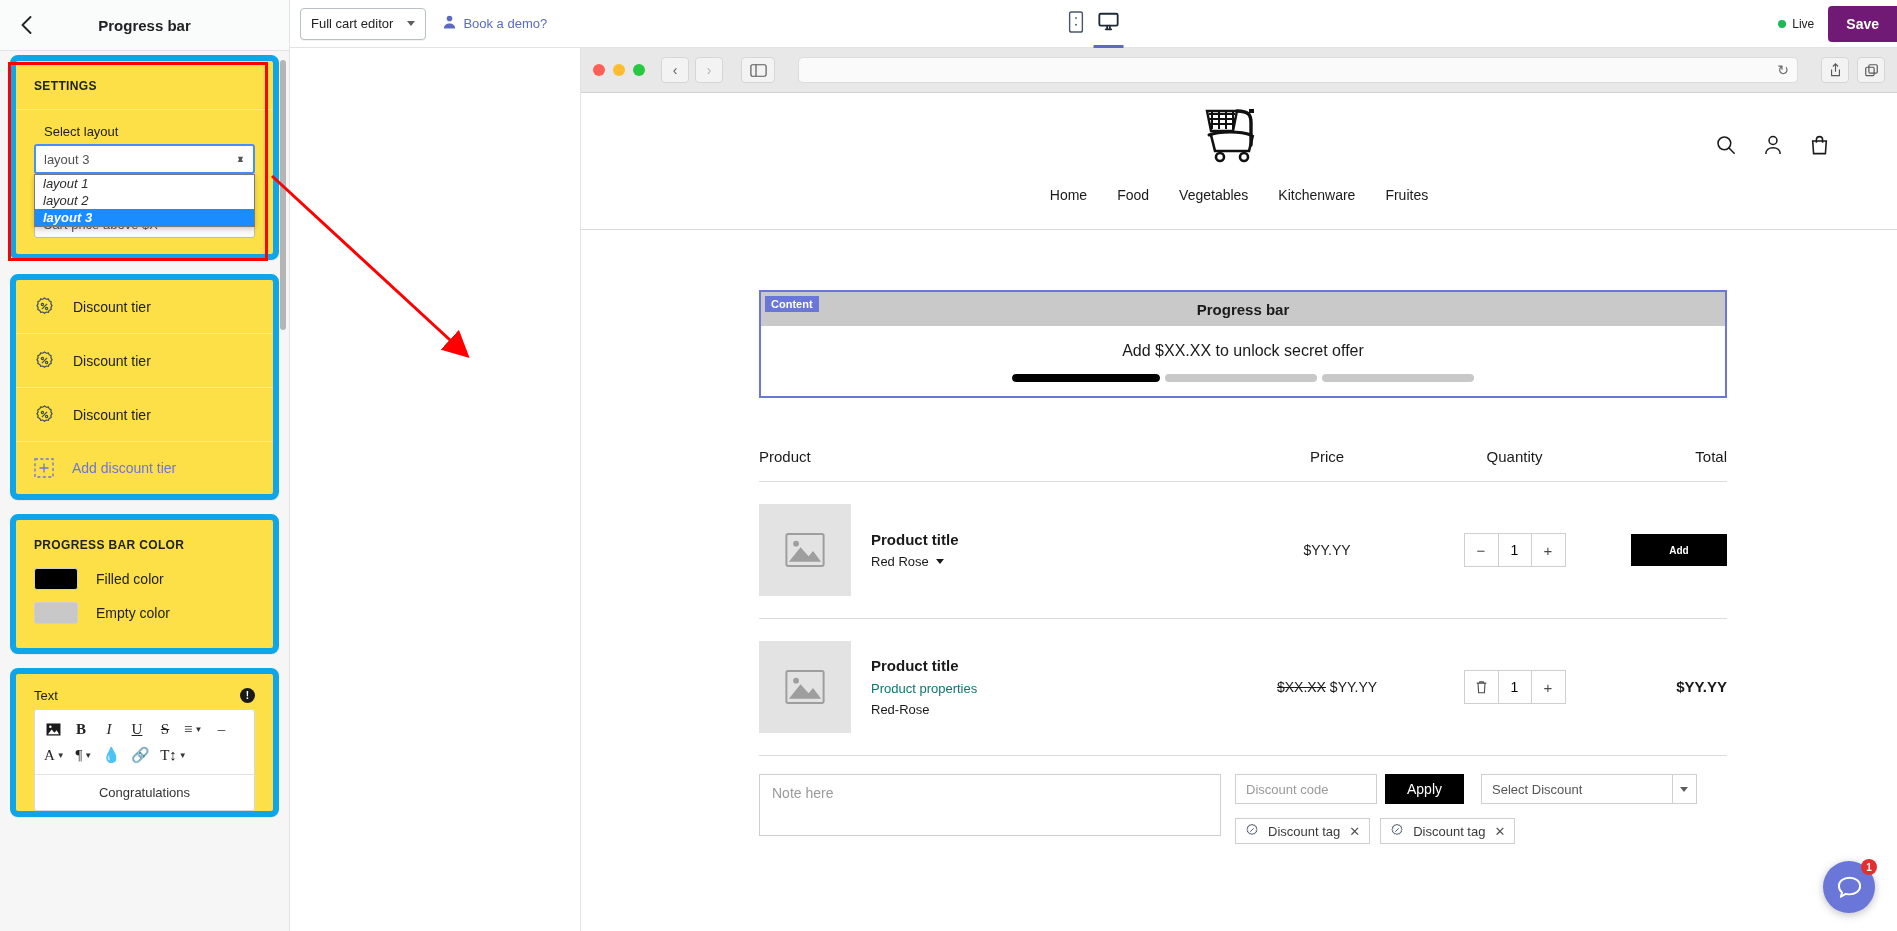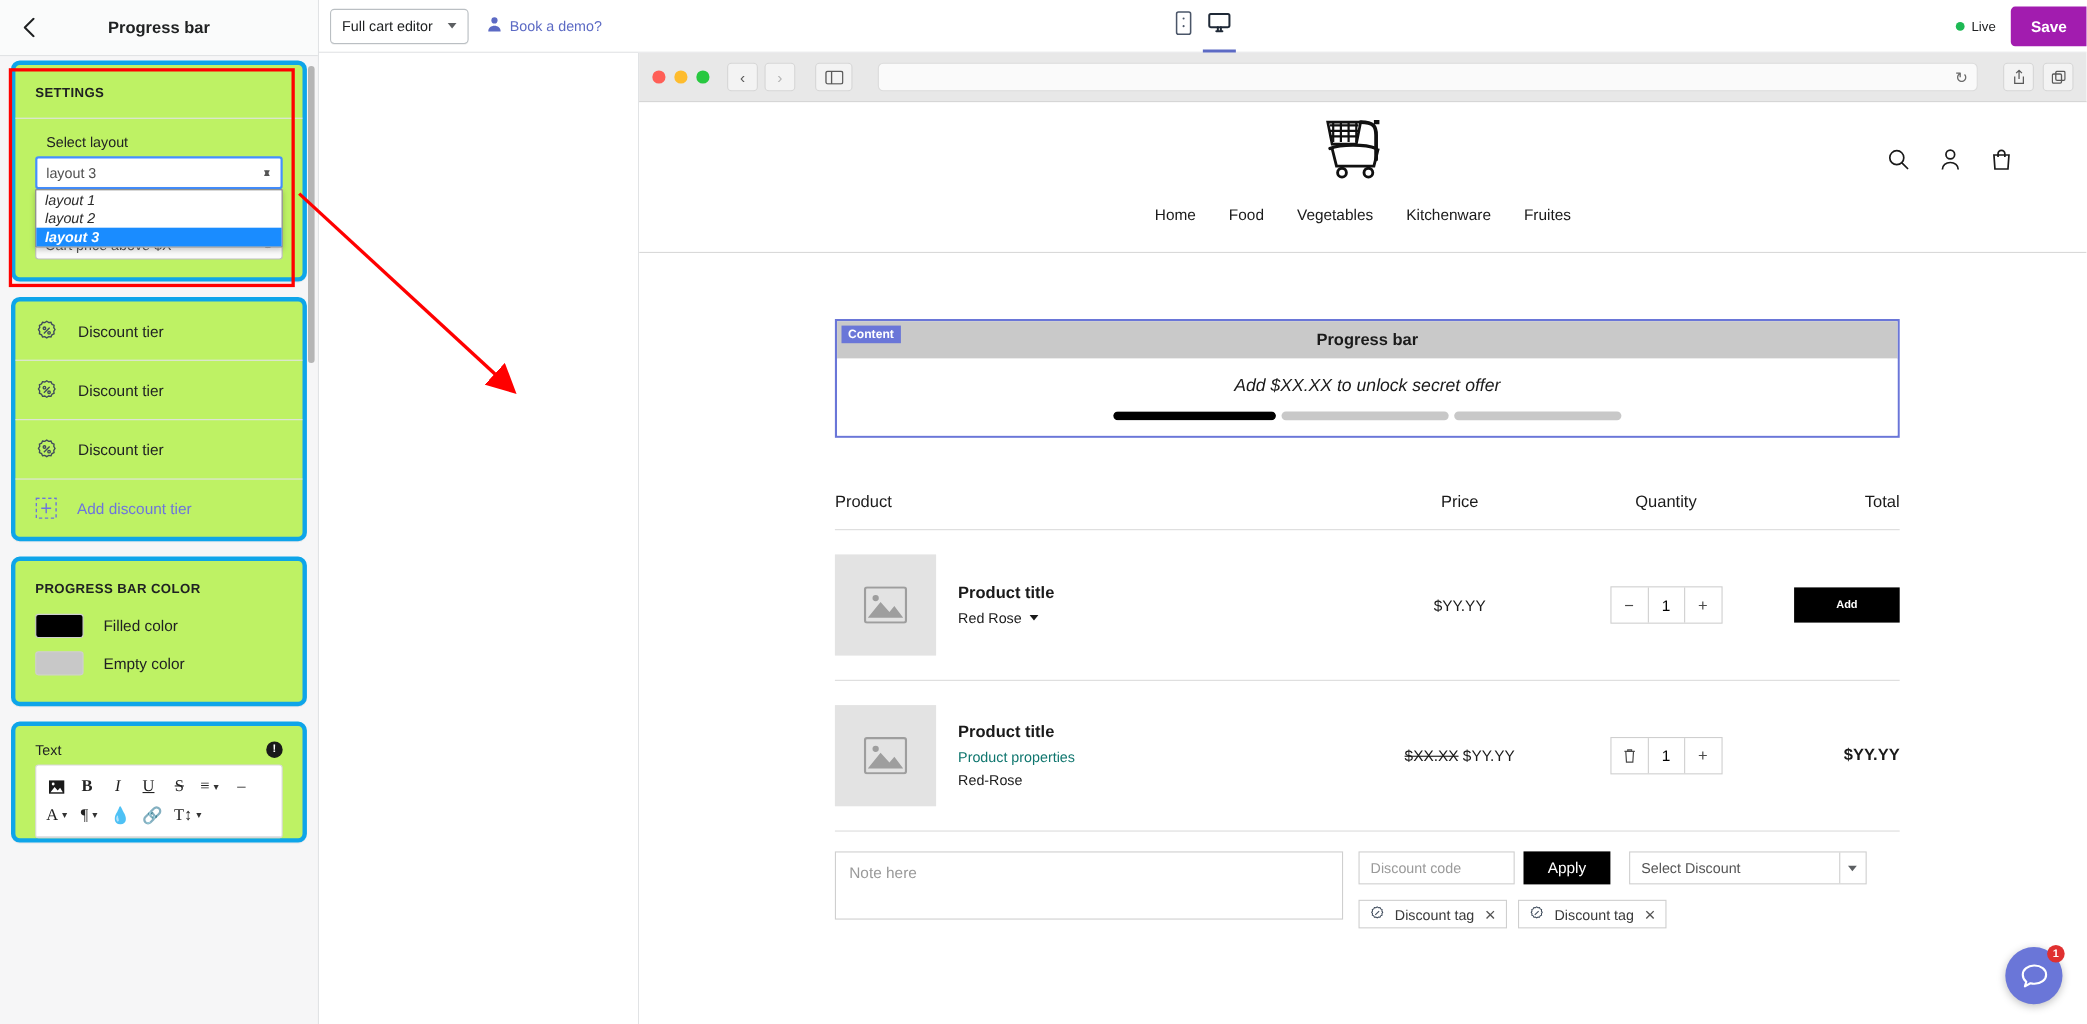--- a/index.html
+++ b/index.html
@@ -39,21 +39,21 @@
   .lp-scroll {
     position: absolute; top: 51px; left: 0; right: 0; bottom: 0;
     overflow: hidden; padding: 0 10px;
   }
   .lp-scrollbar {
     position: absolute; right: 3px; top: 60px;
     width: 6px; height: 270px; background: #b5b5b5; border-radius: 3px;
   }
 
   .card {
-    background: #bef264; border: 4px solid #0ea5e9;
+    background: #fde047; border: 6px solid #0ea5e9;
     border-radius: 8px; margin-bottom: 14px;
     box-shadow: 0 1px 0 rgba(22,29,37,0.05);
   }
   .card.flush { margin-bottom: 0; }
 
   .red-box {
     position: absolute;
     left: 8px; top: 62px; width: 260px; height: 199px;
     border: 3px solid #ff0000;
     z-index: 20; pointer-events: none; background: transparent;
@@ -151,21 +151,21 @@
     display: flex; align-items: flex-end; gap: 14px; height: 48px;
   }
   .dev-btn { display: flex; flex-direction: column; align-items: center;
     cursor: pointer; padding-bottom: 0; height: 48px; justify-content: center; position: relative;}
   .dev-underline { position:absolute; bottom:0; left:-4px; right:-4px; height:3px; background:#5c6ac4; }
 
   .tb-right { margin-left: auto; display: flex; align-items: center; gap: 14px; padding-right: 0; }
   .live { display: flex; align-items: center; gap: 6px; font-size: 12px; color: #202223; }
   .live-dot { width: 8px; height: 8px; border-radius: 50%; background: #1db954; }
   .save-btn {
-    background: #a21caf; color: #fff; font-size: 14px; font-weight: 600;
+    background: #701a75; color: #fff; font-size: 14px; font-weight: 600;
     height: 36px; padding: 12px 18px; border: none; border-radius: 4px 0 0 4px;
     cursor: pointer; display:flex; align-items:center;
   }
 
   
   .browser { position: absolute; left: 290px; top: 48px; right: 0; bottom: 0;
     background: #fff; border-left: 1px solid #e1e3e5; }
   .br-chrome {
     height: 45px; background: #e8e8e8;
     display: flex; align-items: center; gap: 10px; padding: 0 12px;
@@ -198,21 +198,21 @@
   .head-rule { height: 1px; background: #d9d9d9; margin: 26px 0 0 0; }
 
   .cart-wrap { padding: 0 170px 0 178px; }
 
   .pb-block { position: relative; border: 2px solid #6a76d8; margin-top: 60px; }
   .pb-tag { position: absolute; left: 4px; top: 4px; background: #6a76d8;
     color: #fff; font-size: 11px; font-weight: 700; padding: 2px 6px; }
   .pb-title-bar { background: #c9c9c9; height: 34px; display:flex;
     align-items:center; justify-content:center; font-size: 15px; font-weight: 700; color:#1a1a1a; }
   .pb-body { background: #fff; padding: 16px 0 14px 0; text-align: center; }
-  .pb-text { font-size: 16px; color: #1a1a1a; font-style: italic; }
+  .pb-text { font-size: 16px; color: #1a1a1a; }
   .pb-track { display: flex; gap: 5px; justify-content: center; margin-top: 14px; }
   .pb-seg { height: 8px; border-radius: 4px; overflow: hidden; position: relative; }
   .pb-fill { position: absolute; left:0; top:0; bottom:0; border-radius: 4px; }
 
   .cart-head { display: flex; align-items: center; padding: 18px 0 16px 0;
     font-size: 15px; color: #1a1a1a; border-bottom: 1px solid #dcdcdc; margin-top: 32px; }
   .c-product { flex: 1 1 auto; }
   .c-price { width: 190px; text-align: center; }
   .c-qty { width: 185px; text-align: center; }
   .c-total { width: 120px; text-align: right; }
@@ -391,20 +391,21 @@
               <span class="tb-btn">–</span>
             </div>
             <div class="tb-row">
               <span class="tb-btn">A<i class="caret" style="font-style:normal;">▼</i></span>
               <span class="tb-btn">¶<i class="caret" style="font-style:normal;">▼</i></span>
               <span class="tb-btn">💧</span>
               <span class="tb-btn">🔗</span>
               <span class="tb-btn">T↕<i class="caret" style="font-style:normal;">▼</i></span>
             </div>
           </div>
+          <div class="editor-body">Congratulations</div>
         </div>
       </div>
     </div>
 
     <div class="lp-scrollbar"></div>
     <div class="red-box"></div>
   </div>
 
   <div class="main">
 

